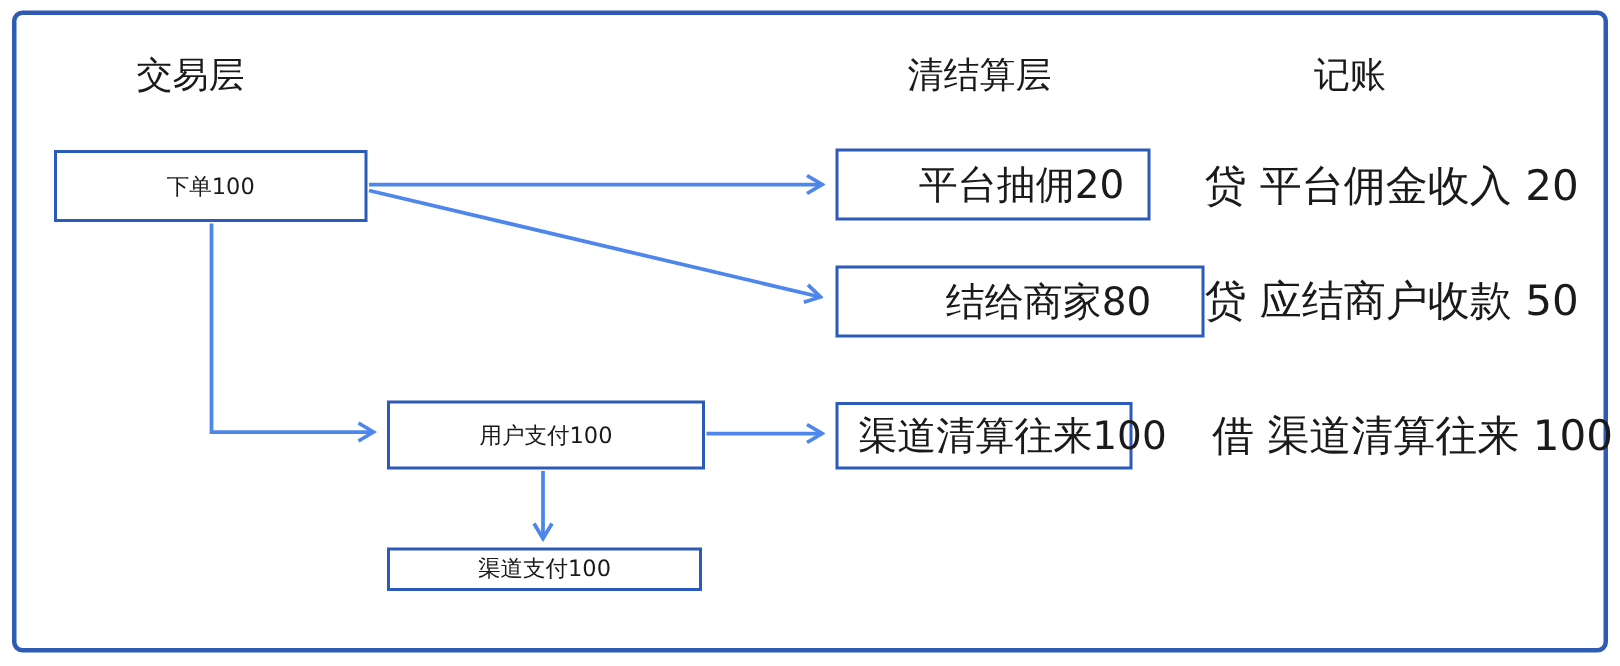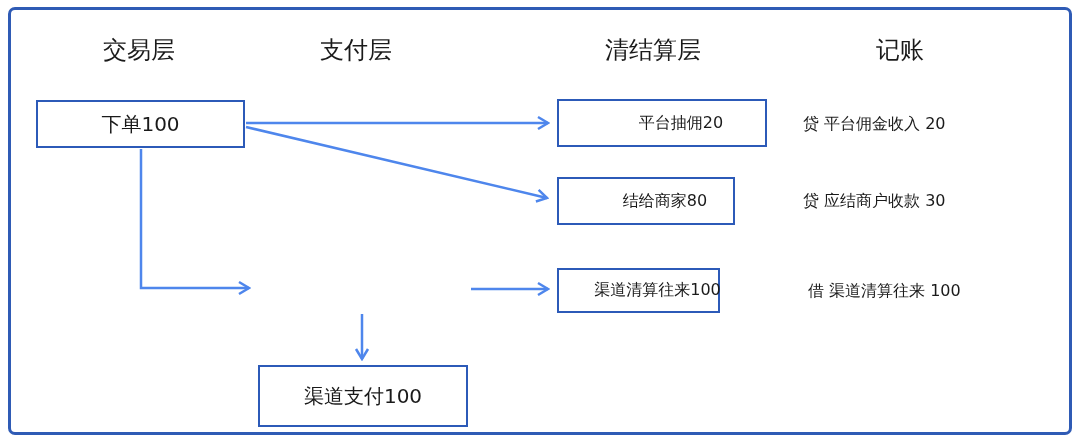--- a/index.html
+++ b/index.html
@@ -57,58 +57,58 @@
     position: absolute;
     box-sizing: border-box;
     background: #ffffff;
     border: 2.5px solid var(--box-border-color, #2f5bb5);
     display: flex;
     align-items: center;
     justify-content: center;
     white-space: nowrap;
     color: var(--text-color, #1a1a1a);
   }
-  .node.big   { font-size: 20px; }
-  .node.small { font-size: 16px; padding-left: 38px; }
+  .node.big   { font-size: 15px; }
+  .node.small { font-size: 26px; padding-left: 38px; }
   .ledger {
     position: absolute;
-    font-size: 16px;
+    font-size: 28px;
     line-height: 27px;
     white-space: nowrap;
     color: var(--text-color, #1a1a1a);
   }
 </style>
 </head>
 <body>
 
 <div class="canvas">
 
   <div class="frame"></div>
 
-  <div class="col-header" style="left:59px">交易层</div>
-  <div class="col-header" style="left:276px">支付层</div>
+  <div class="col-header" style="left:47px">交易层</div>
   <div class="col-header" style="left:820px">记账</div>
   <div class="col-header" style="left:573px">清结算层</div>
 
   <svg class="edges" width="1080" height="444">
     <defs>
       <marker id="ah" markerUnits="userSpaceOnUse" markerWidth="14" markerHeight="16" viewBox="0 0 14 16" refX="12" refY="8" orient="auto">
         <path class="ah-path" d="M2 2 L12 8 L2 14"></path>
       </marker>
     </defs>
     <line class="edge" x1="246" y1="123" x2="548" y2="123" marker-end="url(#ah)"></line>
     <line class="edge" x1="246" y1="127" x2="547" y2="198" marker-end="url(#ah)"></line>
     <polyline class="edge" points="141,149 141,288 249,288" marker-end="url(#ah)"></polyline>
     <line class="edge" x1="471" y1="289" x2="548" y2="289" marker-end="url(#ah)"></line>
     <line class="edge" x1="362" y1="314" x2="362" y2="359" marker-end="url(#ah)"></line>
   </svg>
 
   <div class="node big" style="left:36px;  top:100px; width:209px; height:48px">下单100</div>
   <div class="node small" style="left:557px; top:99px;  width:210px; height:48px">平台抽佣20</div>
-  <div class="node small" style="left:557px; top:177px; width:178px; height:48px">结给商家80</div>
-  <div class="node small" style="left:557px; top:268px; width:163px; height:45px">渠道清算往来100</div>
-  <div class="node big" style="left:258px; top:365px; width:210px; height:62px">渠道支付100</div>
+  <div class="node small" style="left:557px; top:177px; width:246px; height:48px">结给商家80</div>
+  <div class="node big" style="left:258px; top:267px; width:212px; height:46px">用户支付100</div>
+  <div class="node small" style="left:557px; top:268px; width:198px; height:45px">渠道清算往来100</div>
+  <div class="node big" style="left:258px; top:365px; width:210px; height:29px">渠道支付100</div>
 
   <div class="ledger" style="left:803px; top:110px">贷 平台佣金收入 20</div>
-  <div class="ledger" style="left:803px; top:187px">贷 应结商户收款 30</div>
+  <div class="ledger" style="left:803px; top:187px">贷 应结商户收款 50</div>
   <div class="ledger" style="left:808px; top:277px">借 渠道清算往来 100</div>
 
 </div>
 
 </body></html>

